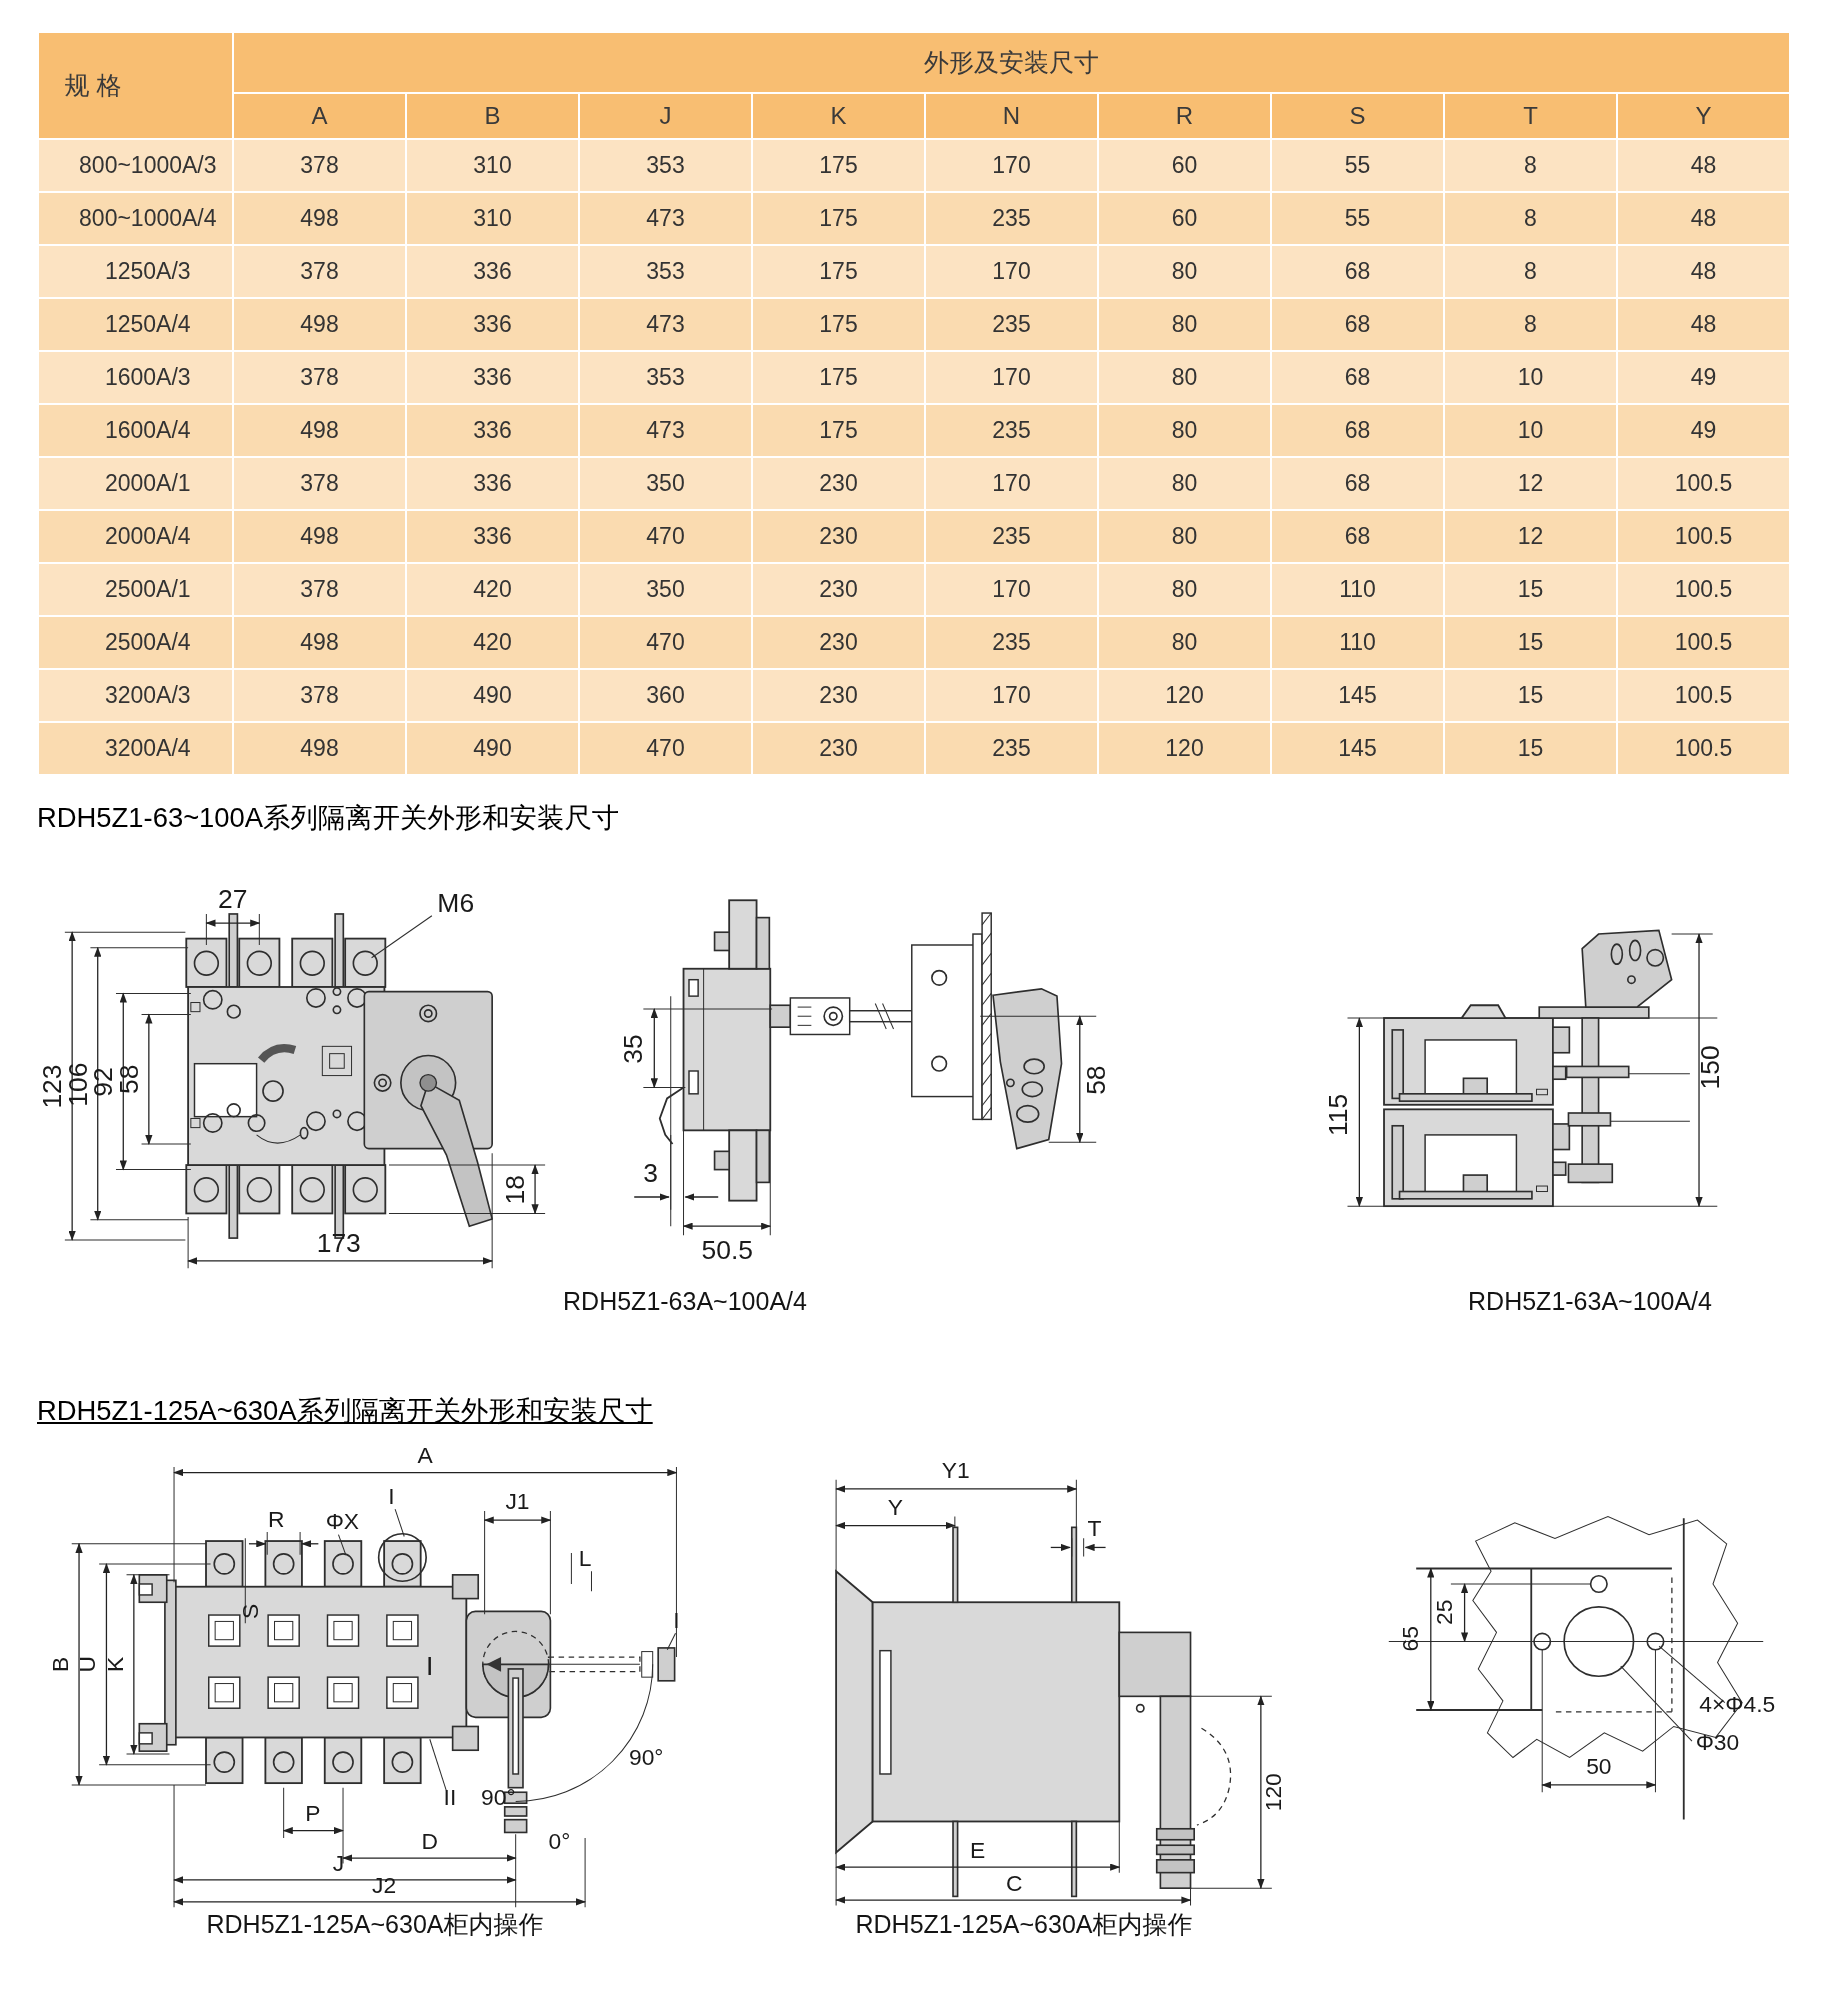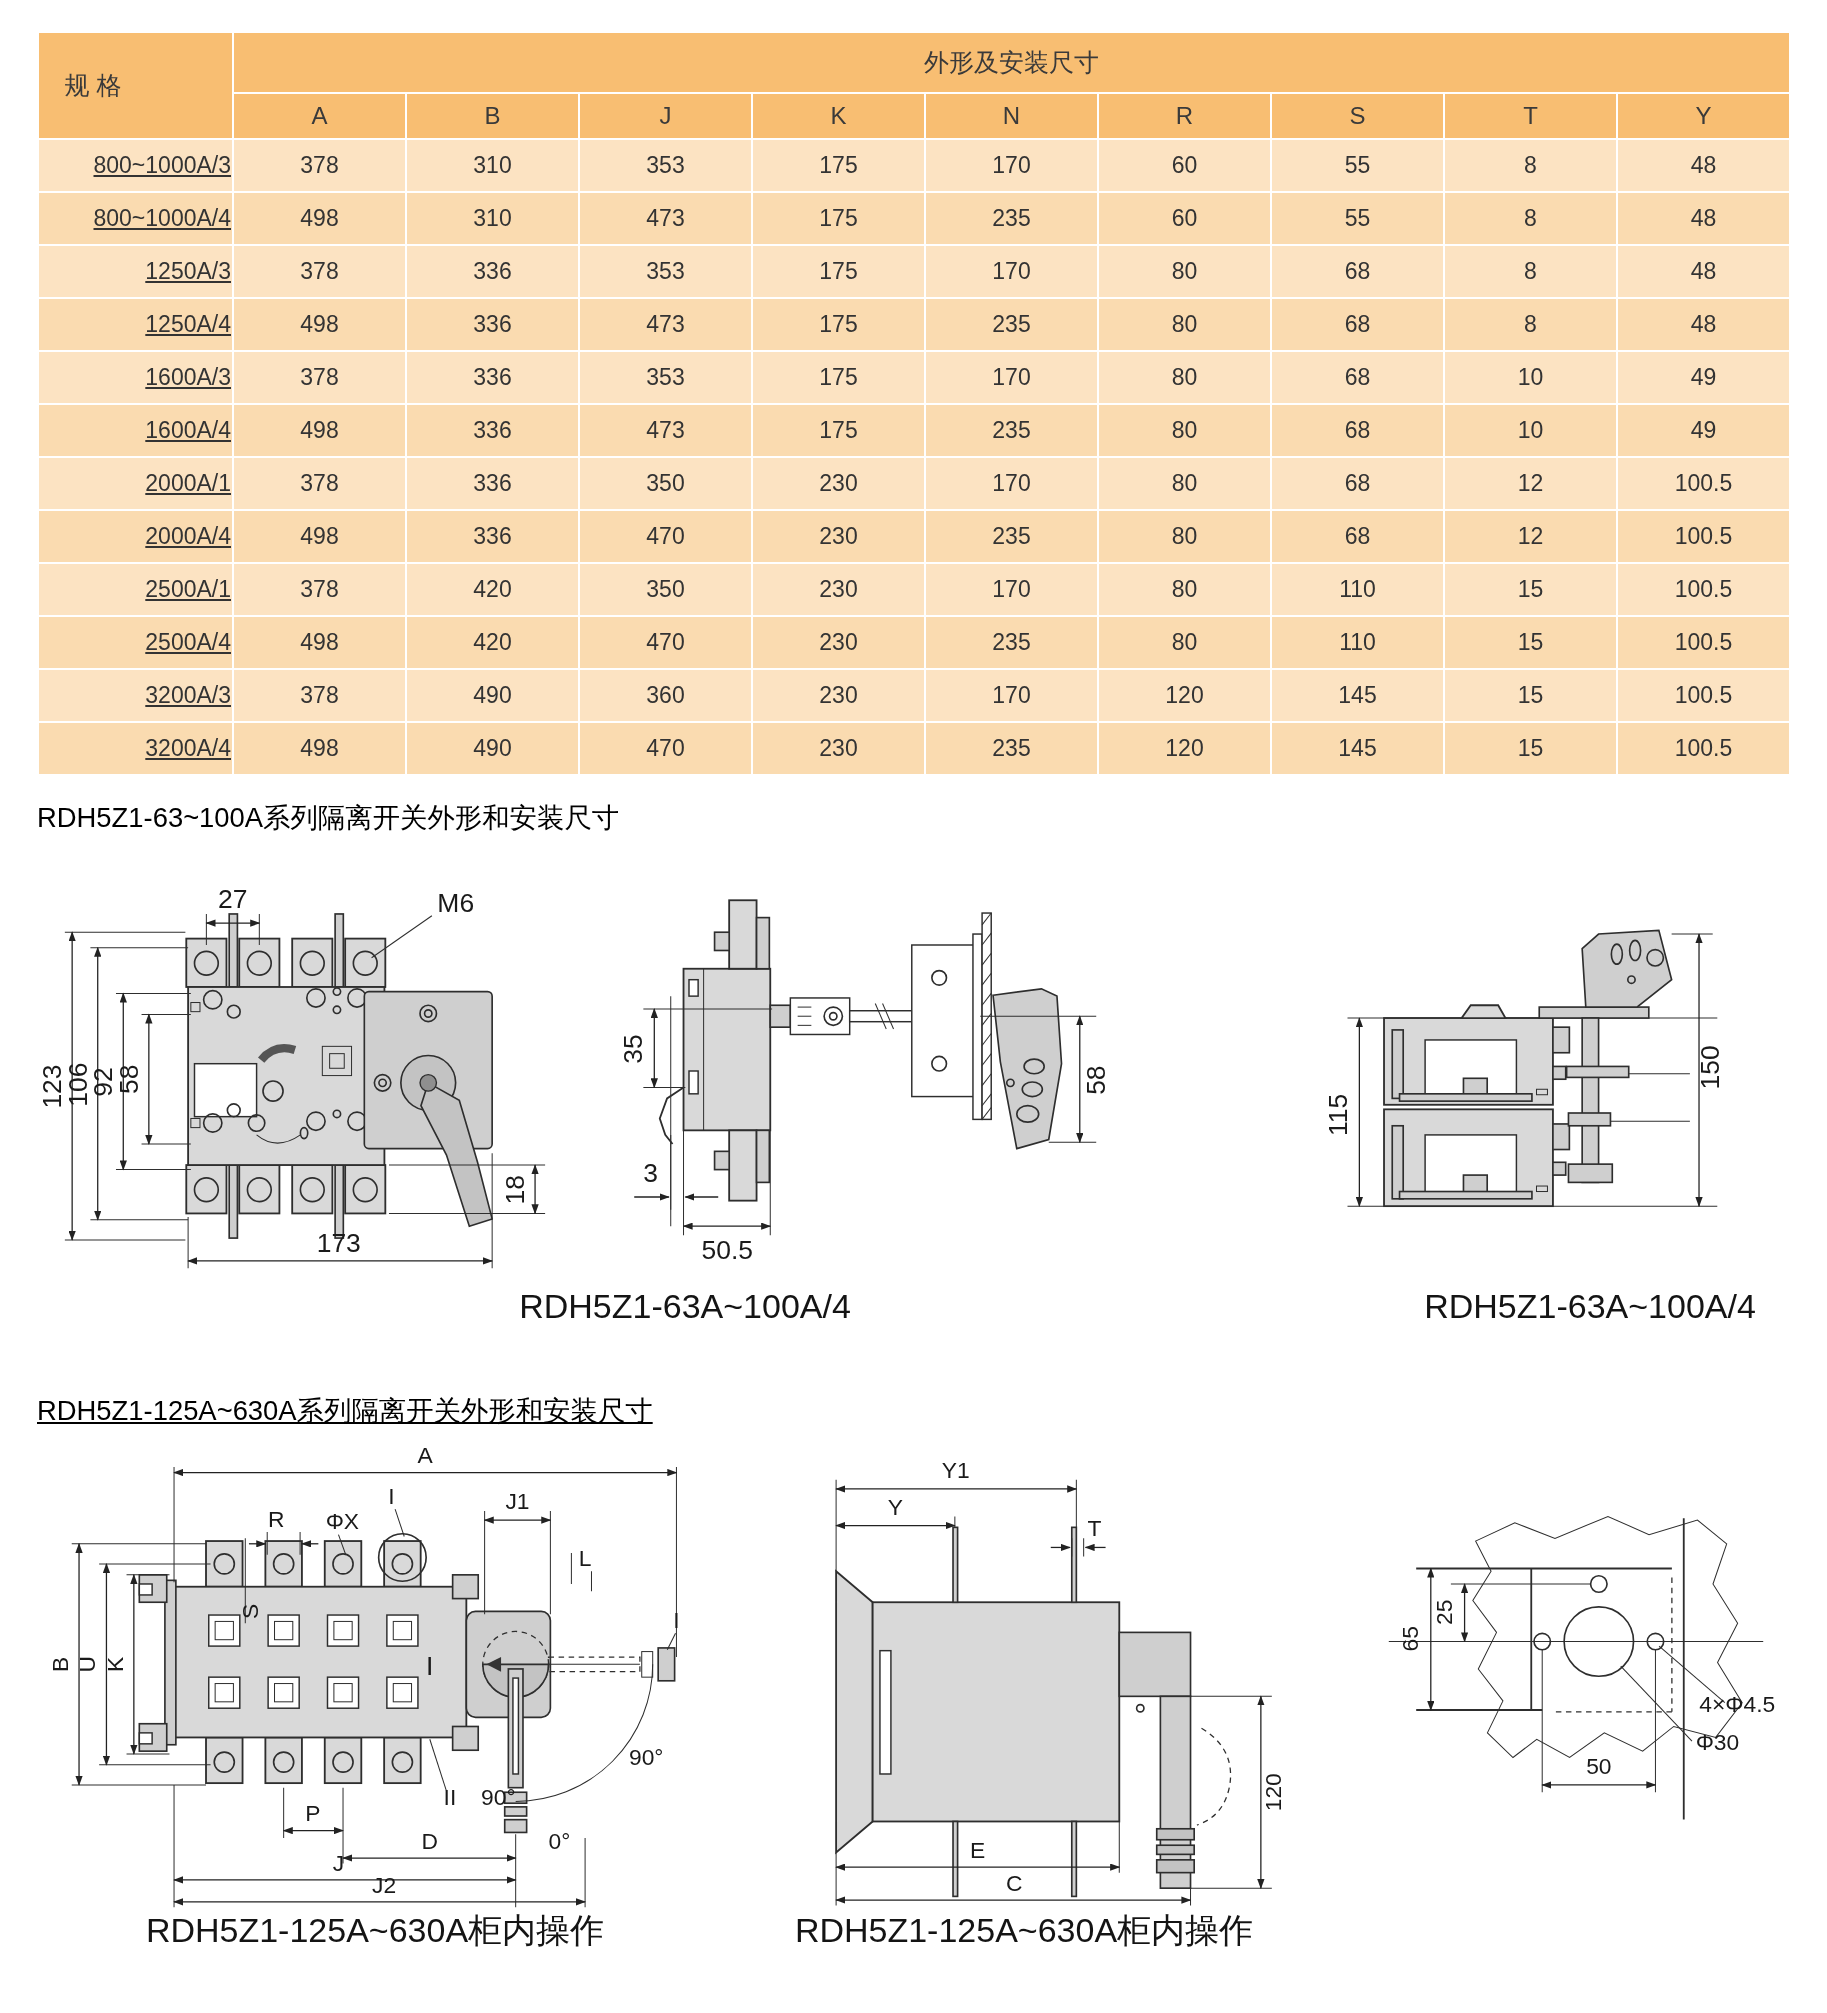--- a/index.html
+++ b/index.html
@@ -7,29 +7,29 @@
   .page{position:relative;width:1827px;height:2014px;background:#fff;overflow:hidden;}
 
   
   table.spec{position:absolute;left:37px;top:31px;width:1754px;border-collapse:collapse;table-layout:fixed;}
   table.spec th, table.spec td{border:2.7px solid #ffffff;}
   table.spec thead th{background:#F8BE72;font-weight:normal;color:#3a3a3a;}
   th.spec-h{font-size:25.6px;text-align:left;padding-left:25.6px;}
   tr.group-row th{height:57px;font-size:25px;}
   tr.col-row th{height:42px;font-size:24px;}
   table.spec tbody td{height:49px;text-align:center;font-size:23px;color:#333;}
-  table.spec tbody td.spec{text-align:right;padding-left:25.6px;text-decoration:underline;}
+  table.spec tbody td.spec{text-align:center;padding-left:25.6px;}
   table.spec tbody tr:nth-child(odd) td{background:#FCE3C2;}
   table.spec tbody tr:nth-child(even) td{background:#FADBB0;}
 
   
   .sec-title{position:absolute;left:37px;font-size:27.4px;color:#000000;}
   #sec1{top:800px;}
   #sec2{top:1393px;text-decoration:underline;}
-  .caption{position:absolute;font-size:34px;color:#141414;text-align:center;}
+  .caption{position:absolute;font-size:25px;color:#141414;text-align:center;}
 
   
   .drw{position:absolute;}
   svg text{fill:#1a1a1a;font-family:"Liberation Sans","DejaVu Sans",sans-serif;}
   .dt{font-size:29px;}
   .dts{font-size:25px;}
   .ln{stroke:#2e2e2e;stroke-width:2;fill:none;}
   .thin{stroke:#2e2e2e;stroke-width:1.1;fill:none;}
   .dim{stroke:#222;stroke-width:1.4;fill:none;}
   .dash{stroke:#2e2e2e;stroke-width:1.4;fill:none;stroke-dasharray:6 5;}

